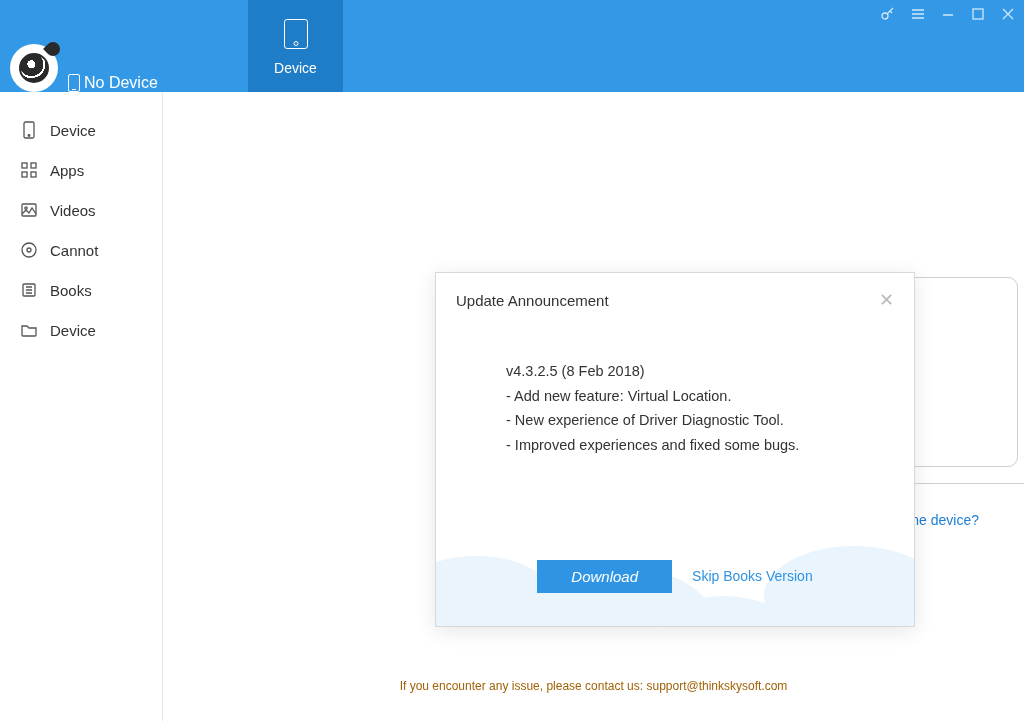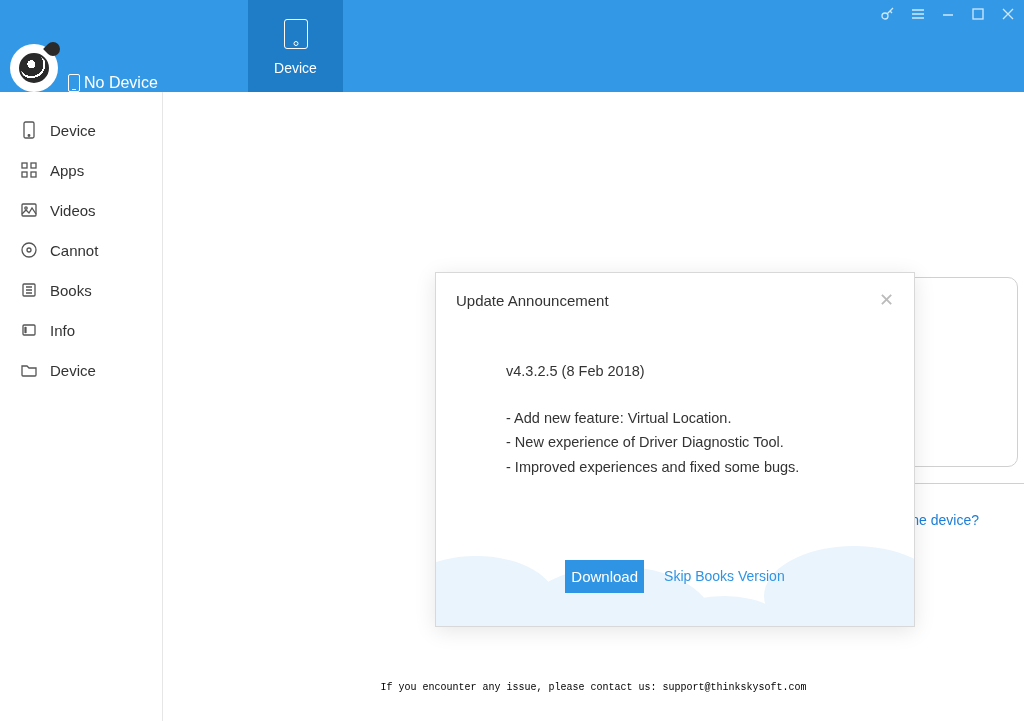--- a/index.html
+++ b/index.html
@@ -119,21 +119,21 @@
       top: 420px;
       color: #1c7ed6;
       font-size: 14px;
       display:flex; align-items:center; gap:6px;
       cursor:pointer;
     }
     .help-q { width:16px; height:16px; border-radius:50%; background:#1c7ed6; color:#fff; font-size:11px; display:flex; align-items:center; justify-content:center; font-weight:bold; }
 
     .footer-text {
       position:absolute; bottom: 28px; left:0; right:0; text-align:center;
-      font-size: 10px; color:#000000;font-family:Liberation Mono, monospace;
+      font-size: 12px; color:#a16207;
     }
 
     
     .modal {
       position: absolute;
       left: 272px; top: 180px;
       width: 480px; height: 355px;
       background: #fff;
       border: 1px solid #d8d8d8;
       box-shadow: 0 4px 20px rgba(0,0,0,.1);
@@ -146,35 +146,35 @@
       display:flex; justify-content:space-between; align-items:center;
     }
     .modal-close { color:#bbb; font-size:18px; cursor:pointer; font-weight:300; }
     .modal-body {
       flex:1;
       padding: 40px 70px 0;
       font-size: 14.5px;
       color:#333;
       line-height: 1.7;
     }
-    .modal-version { margin-bottom: 22px; }
+    .modal-version { }
     .modal-footer {
       position: relative;
       height: 100px;
       display:flex; align-items:center; justify-content:center; gap:20px;
       overflow:hidden;
     }
     .cloud { position:absolute; bottom:-20px; background:#eaf4fc; border-radius:50%; }
     .c1 { width:160px; height:90px; left:-40px; }
     .c2 { width:200px; height:120px; left:80px; bottom:-60px; }
     .c3 { width:180px; height:100px; right:-30px; }
     .c4 { width:140px; height:80px; right:120px; bottom:-50px; }
     .btn-primary {
-      background:#2f94e3; color:#fff; border:none; padding: 8px 6px;
-      font-size:15px; cursor:pointer; z-index:2;
+      background:#2f94e3; color:#fff; border:none; padding: 8px 34px;
+      font-size:15px; cursor:pointer; z-index:2;font-style:italic;
     }
     .btn-link {
       color:#2f94e3; font-size:14px; cursor:pointer; z-index:2;
     }
   </style>
 </head>
 <body>
 
 <div class="header">
   <div class="header-left">
@@ -267,31 +267,20 @@
       <span>Cannot</span>
     </div>
     <div class="side-item">
       <span class="si-icon">
           <svg width="16" height="16" viewBox="0 0 16 16" fill="none" stroke="#555" stroke-width="1.3">
             <rect x="2" y="2" width="12" height="12" rx="1"></rect>
             <path d="M5 5h6M5 8h6M5 11h6"></path>
           </svg>
         </span>
       <span>Books</span>
-    </div>
-    <div class="side-item">
-      <span class="si-icon">
-          <svg width="16" height="16" viewBox="0 0 16 16" fill="none" stroke="#555" stroke-width="1.3">
-            <rect x="2" y="3" width="12" height="10" rx="1"></rect>
-            <circle cx="4.5" cy="6" r=".6" fill="#555"></circle>
-            <circle cx="4.5" cy="8" r=".6" fill="#555"></circle>
-            <circle cx="4.5" cy="10" r=".6" fill="#555"></circle>
-          </svg>
-        </span>
-      <span>Info</span>
     </div>
     <div class="side-item">
       <span class="si-icon">
           <svg width="16" height="16" viewBox="0 0 16 16" fill="none" stroke="#555" stroke-width="1.3">
             <path d="M1 4h5l2 2h7v7a1 1 0 01-1 1H2a1 1 0 01-1-1V4z"></path>
           </svg>
         </span>
       <span>Device</span>
     </div>
   </div>

